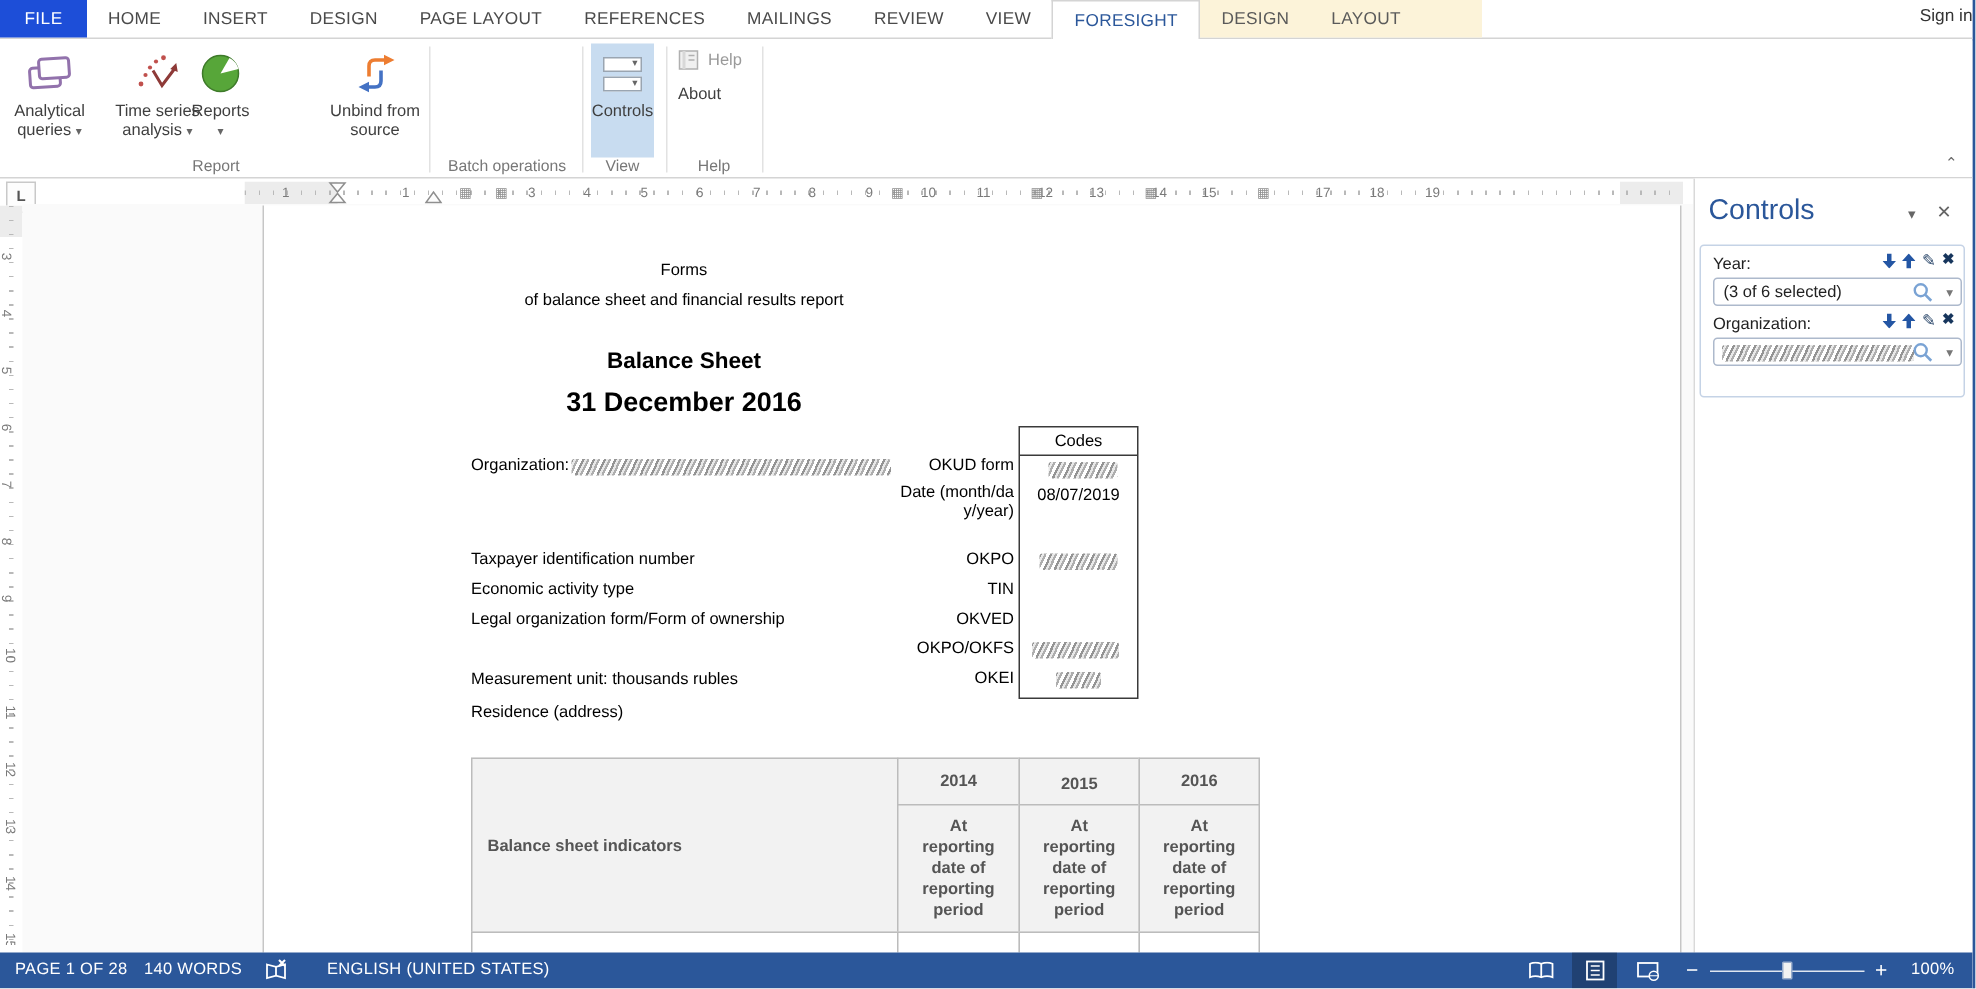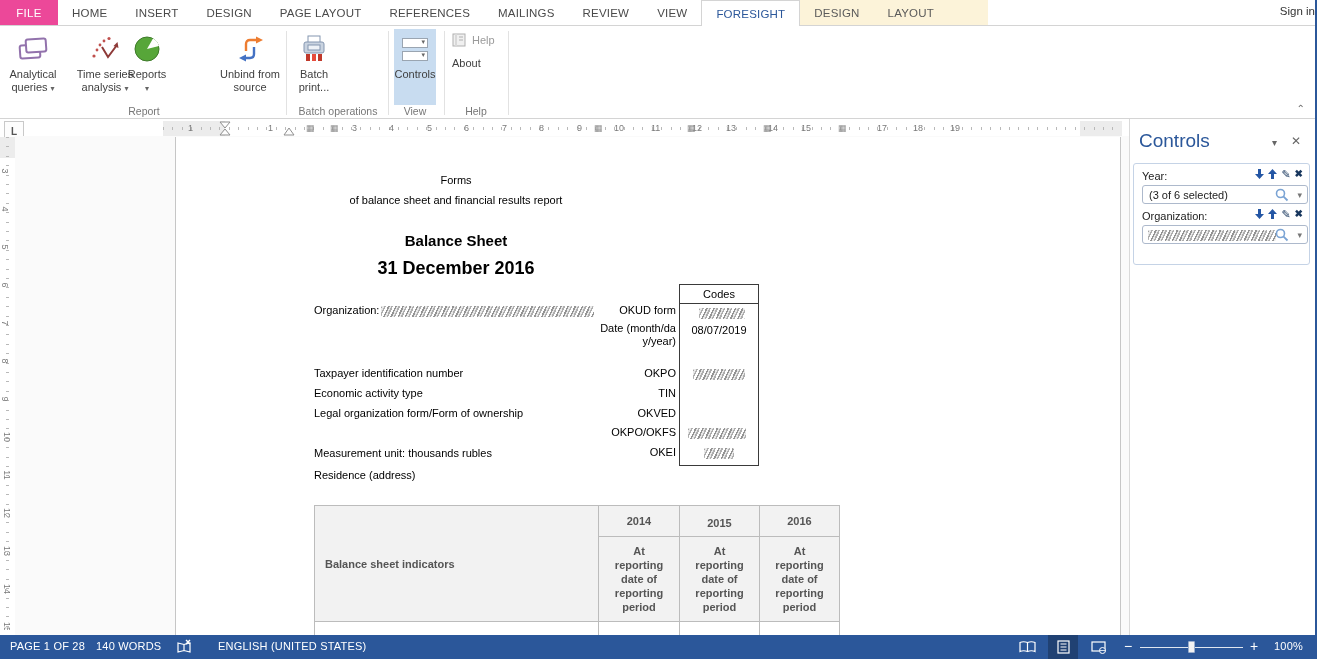--- a/index.html
+++ b/index.html
@@ -2,21 +2,21 @@
 <html><head>
 <meta charset="utf-8">
 <style>
   html,body{margin:0;padding:0;background:#e6e6e6;}
   *{box-sizing:border-box;font-family:"Liberation Sans",sans-serif;}
   #app{position:relative;width:1317px;height:659px;background:#fff;overflow:hidden;border-right:2px solid #2b579a;}
   .abs{position:absolute;}
 
   
   #tabbar{position:absolute;left:0;top:0;width:100%;height:26px;background:#fff;border-bottom:1px solid #d4d4d4;display:flex;align-items:stretch;}
-  .file-tab{background:#ec4899;color:#fff;width:58px;display:flex;align-items:center;justify-content:center;font-size:11.5px;letter-spacing:.3px;}
+  .file-tab{background:#1d4ed8;color:#fff;width:58px;display:flex;align-items:center;justify-content:center;font-size:11.5px;letter-spacing:.3px;}
   .tab{display:flex;align-items:center;padding:0 14px;font-size:11.5px;color:#4a4a4a;letter-spacing:.2px;cursor:default;}
   .tab.active{background:#fff;color:#2b579a;border:1px solid #d4d4d4;border-bottom:none;margin-bottom:-1px;z-index:2;}
   .ctx-group{display:flex;background:#fcf3d9;}
   .ctx-group .tab{color:#5a5a5a;}
   #signin{position:absolute;right:0px;top:5px;font-size:11.5px;color:#333;}
 
   
   #ribbon{position:absolute;left:0;top:27px;width:100%;height:92px;background:#fff;border-bottom:1px solid #d4d4d4;}
   .rb-sep{position:absolute;top:4px;width:1px;height:84px;background:#e2e2e2;}
   .grp-label{position:absolute;top:78px;font-size:10.5px;color:#777;text-align:center;}
@@ -151,33 +151,20 @@
           <path d="M27,5 L20,1.5 L20,8.5 Z" fill="#ed7d31"></path>
           <path d="M18,12 L18,19 Q18,23 14,23 L8,23" fill="none" stroke="#4472c4" stroke-width="2.4"></path>
           <path d="M3,23 L10,19.5 L10,26.5 Z" fill="#4472c4"></path>
         </svg>
       </div>
       <div class="lbl" style="width:72px;"><span>Unbind from source</span></div>
     </div>
 
     <div class="rb-sep" style="left:286px;"></div>
 
-    <div class="big-btn" style="left:291px;width:46px;">
-      <div class="ico">
-        <svg width="28" height="28" viewBox="0 0 28 28">
-          <rect x="8" y="1" width="12" height="7" fill="#fff" stroke="#8496b0"></rect>
-          <rect x="4" y="7" width="20" height="11" rx="2" fill="#c9d3e0" stroke="#8496b0"></rect>
-          <rect x="6" y="19" width="4" height="7" fill="#c0392b"></rect>
-          <rect x="12" y="19" width="4" height="7" fill="#e74c3c"></rect>
-          <rect x="18" y="19" width="4" height="7" fill="#c0392b"></rect>
-          <rect x="8" y="10" width="12" height="5" fill="#eef2f7" stroke="#8496b0"></rect>
-        </svg>
-      </div>
-      <div class="lbl" style="width:46px;"><span>Batch print...</span></div>
-    </div>
 
 
     <div class="rb-sep" style="left:388px;"></div>
 
     <div class="big-btn hl" style="left:394px;width:42px;">
       <div class="ico">
         <span style="display:inline-block;">
           <span style="display:block;width:26px;height:10px;background:#fff;border:1px solid #9aa5b1;margin-bottom:3px;position:relative;">
               <span style="position:absolute;right:2px;top:-1px;font-size:7px;color:#666;">▾</span>
             </span>

